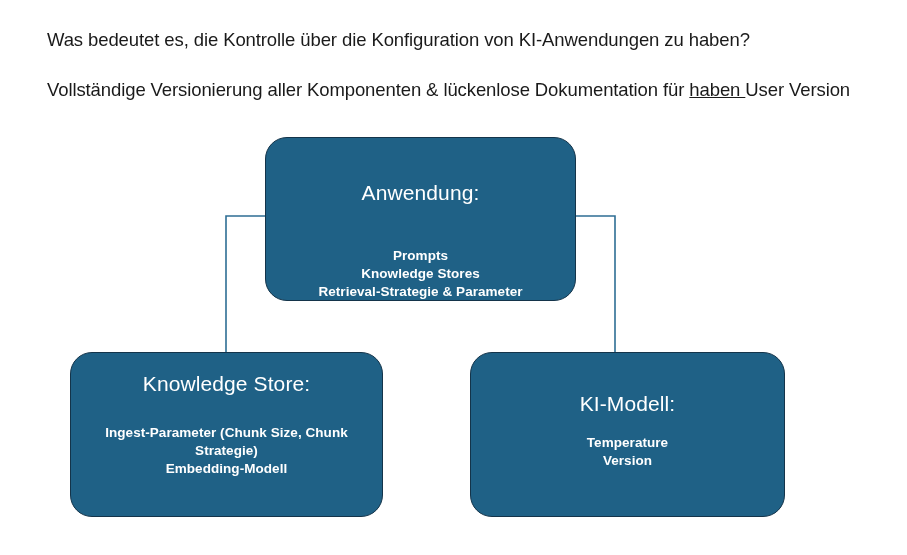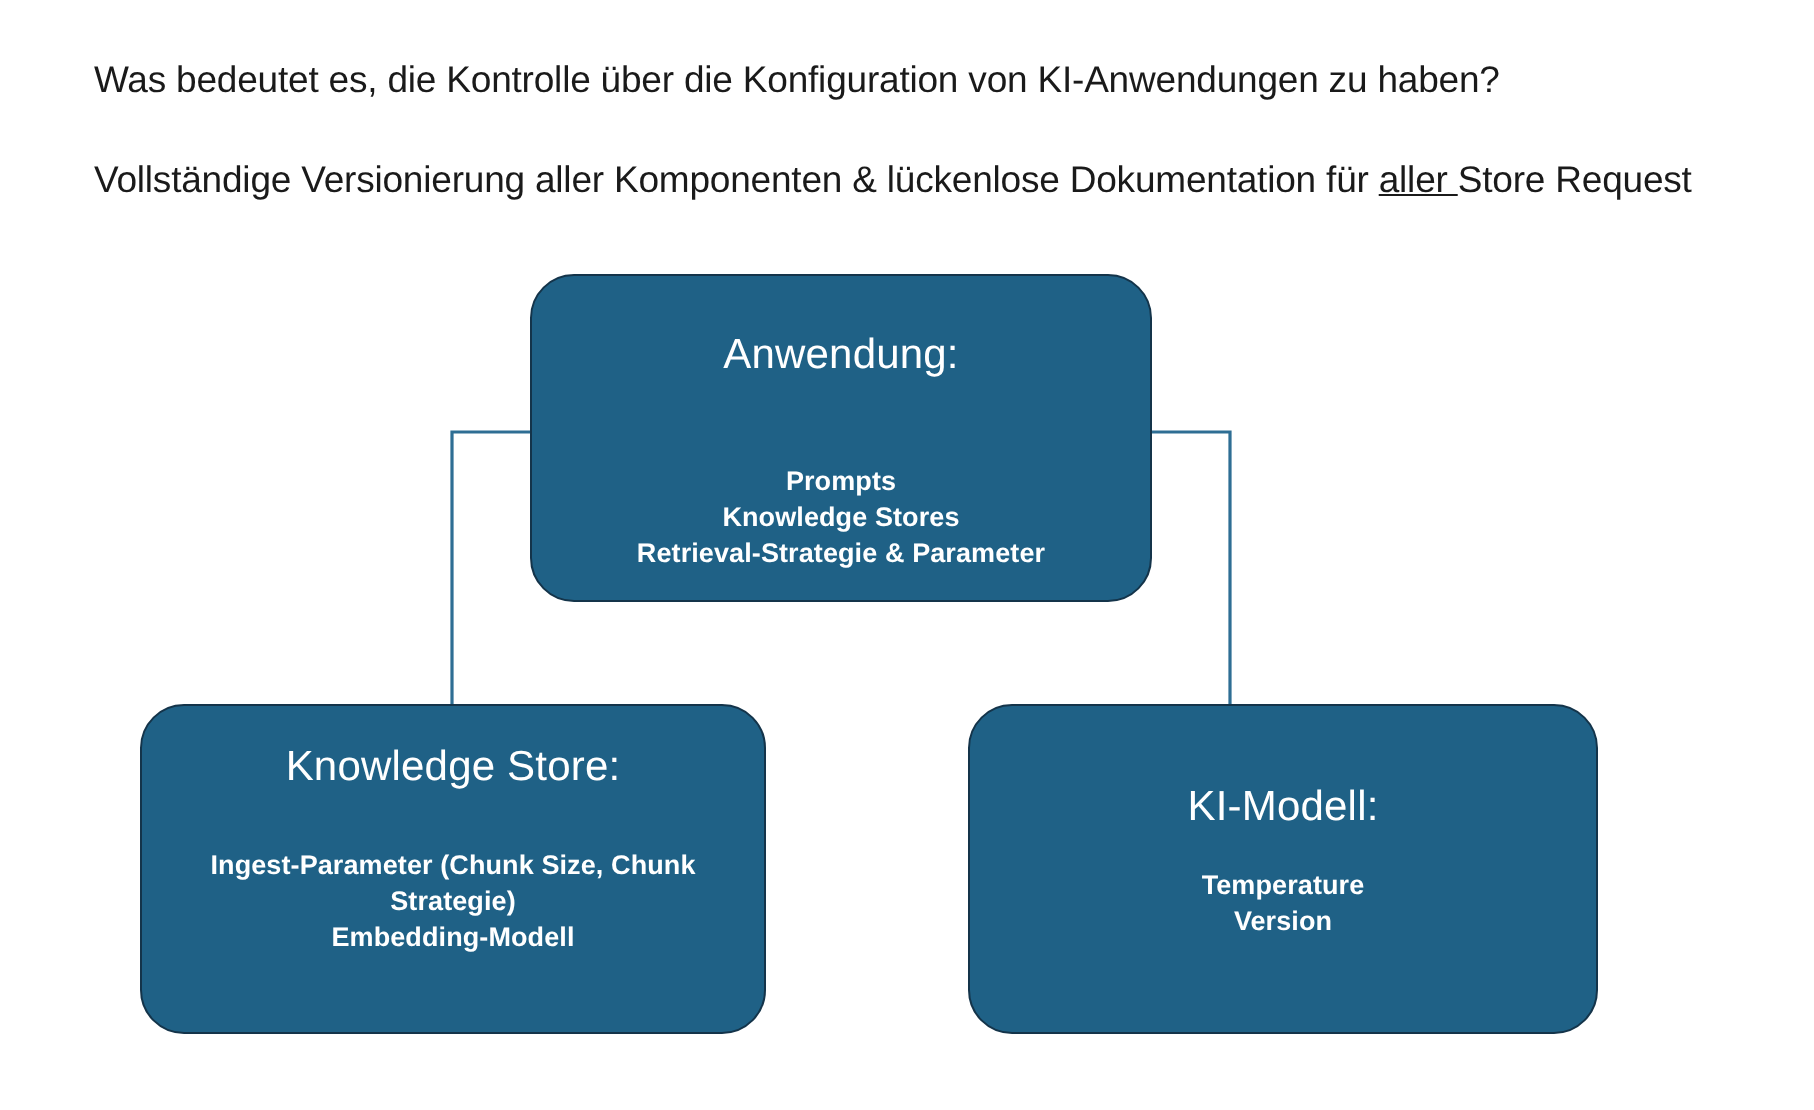--- a/index.html
+++ b/index.html
@@ -70,59 +70,59 @@
     line-height: 1.32;
     letter-spacing: 0.05px;
     color: #ffffff;
   }
 
   #node-anwendung {
     left: 265px;
     top: 137px;
     width: 311px;
     height: 164px;
-    padding-top: 27px;
+    padding-top: 42px;
   }
   #node-anwendung .node-body {
     margin-top: 42px;
     width: 280px;
   }
 
   #node-knowledge-store {
     left: 70px;
     top: 352px;
     width: 313px;
     height: 165px;
     padding-top: 18px;
   }
   #node-knowledge-store .node-body {
     margin-top: 28px;
     width: 252px;
   }
 
   #node-ki-modell {
-    left: 484px;
+    left: 470px;
     top: 352px;
     width: 315px;
     height: 165px;
     padding-top: 38px;
   }
   #node-ki-modell .node-body {
     margin-top: 18px;
     width: 260px;
   }
 </style>
 </head>
 <body>
 
 <div id="slide">
 
   <div class="heading" id="heading-question">Was bedeutet es, die Kontrolle über die Konfiguration von KI-Anwendungen zu haben?</div>
 
-  <div class="heading" id="heading-statement"><span>Vollständige Versionierung aller Komponenten &amp; lückenlose Dokumentation für </span><span class="underlined">aller </span><span>Store Request</span></div>
+  <div class="heading" id="heading-statement"><span>Vollständige Versionierung aller Komponenten &amp; lückenlose Dokumentation für </span><span class="underlined">haben </span><span>User Version</span></div>
 
   <svg id="connectors" viewBox="0 0 907 555" width="907" height="555">
 
     <polyline points="265,216 226,216 226,353" fill="none" stroke="#2E6E94" stroke-width="1.6"></polyline>
 
     <polyline points="576,216 615,216 615,353" fill="none" stroke="#2E6E94" stroke-width="1.6"></polyline>
   </svg>
 
   <div class="node" id="node-anwendung">
     <div class="node-title">Anwendung:</div>

